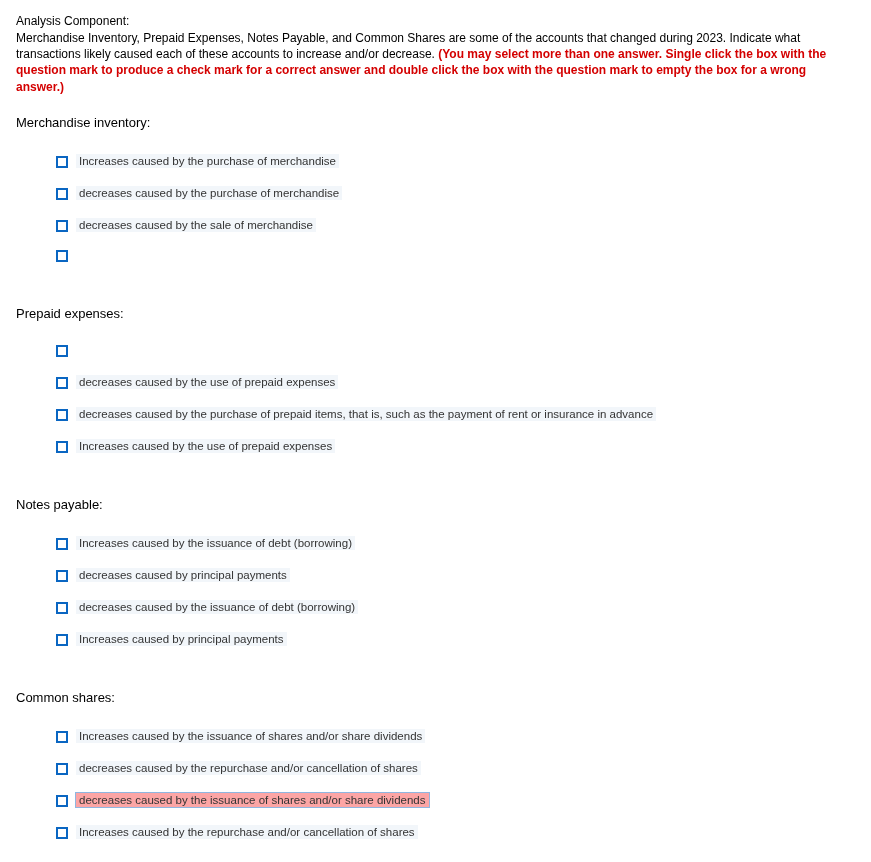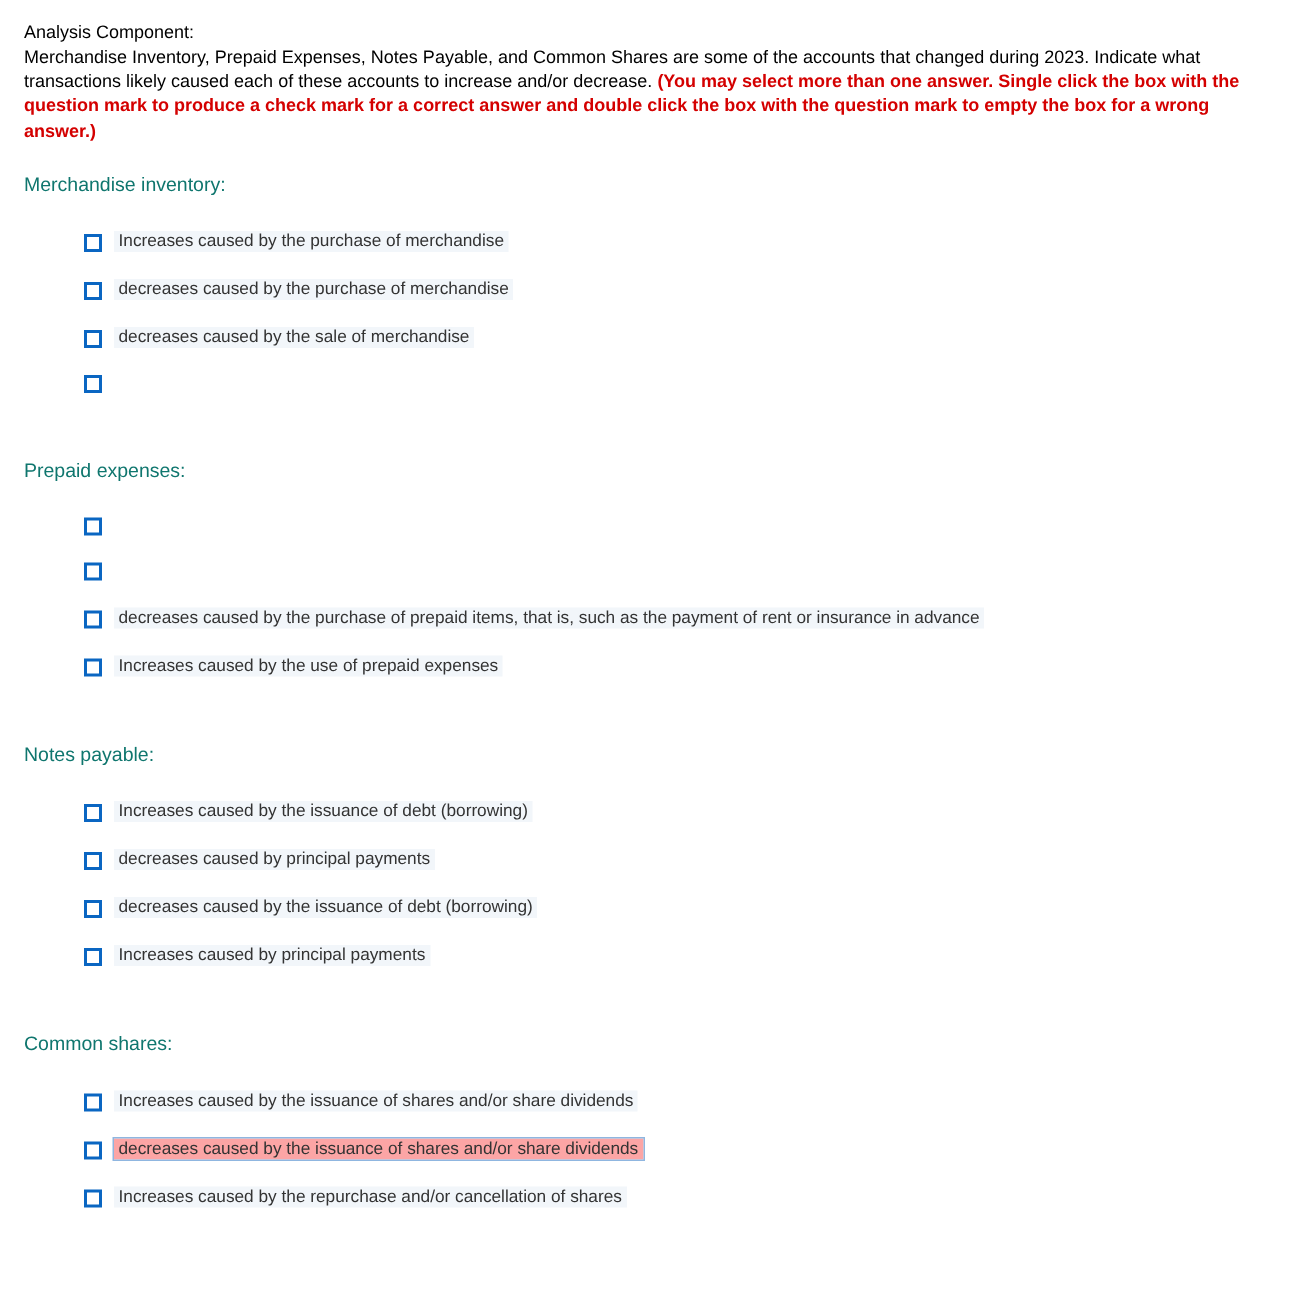--- a/index.html
+++ b/index.html
@@ -23,21 +23,21 @@
     margin-bottom: 20px;
   }
   .red-bold {
     color: #d40000;
     font-weight: bold;
   }
   .section-label {
     font-size: 13px;
     margin-top: 2px;
     margin-bottom: 24px;
-    color: #0f766e;
+    color: #000000;
   }
   .option-group {
     margin-left: 40px;
     margin-bottom: 44px;
   }
   .option {
     display: flex;
     align-items: flex-end;
     margin-bottom: 18px;
   }
@@ -91,20 +91,21 @@
   </div>
 </div>
 
 <div class="section-label">Prepaid expenses:</div>
 <div class="option-group">
   <div class="option">
     <div class="checkbox"></div>
   </div>
   <div class="option">
     <div class="checkbox"></div>
+    <span class="opt-text shaded">decreases caused by the use of prepaid expenses</span>
   </div>
   <div class="option">
     <div class="checkbox"></div>
     <span class="opt-text shaded">decreases caused by the purchase of prepaid items, that is, such as the payment of rent or insurance in advance</span>
   </div>
   <div class="option">
     <div class="checkbox"></div>
     <span class="opt-text shaded">Increases caused by the use of prepaid expenses</span>
   </div>
 </div>
@@ -130,19 +131,23 @@
 </div>
 
 <div class="section-label">Common shares:</div>
 <div class="option-group">
   <div class="option">
     <div class="checkbox"></div>
     <span class="opt-text shaded">Increases caused by the issuance of shares and/or share dividends</span>
   </div>
   <div class="option">
     <div class="checkbox"></div>
+    <span class="opt-text shaded">decreases caused by the repurchase and/or cancellation of shares</span>
+  </div>
+  <div class="option">
+    <div class="checkbox"></div>
     <span class="opt-text highlight">decreases caused by the issuance of shares and/or share dividends</span>
   </div>
   <div class="option">
     <div class="checkbox"></div>
     <span class="opt-text shaded">Increases caused by the repurchase and/or cancellation of shares</span>
   </div>
 </div>
 
 </body></html>

